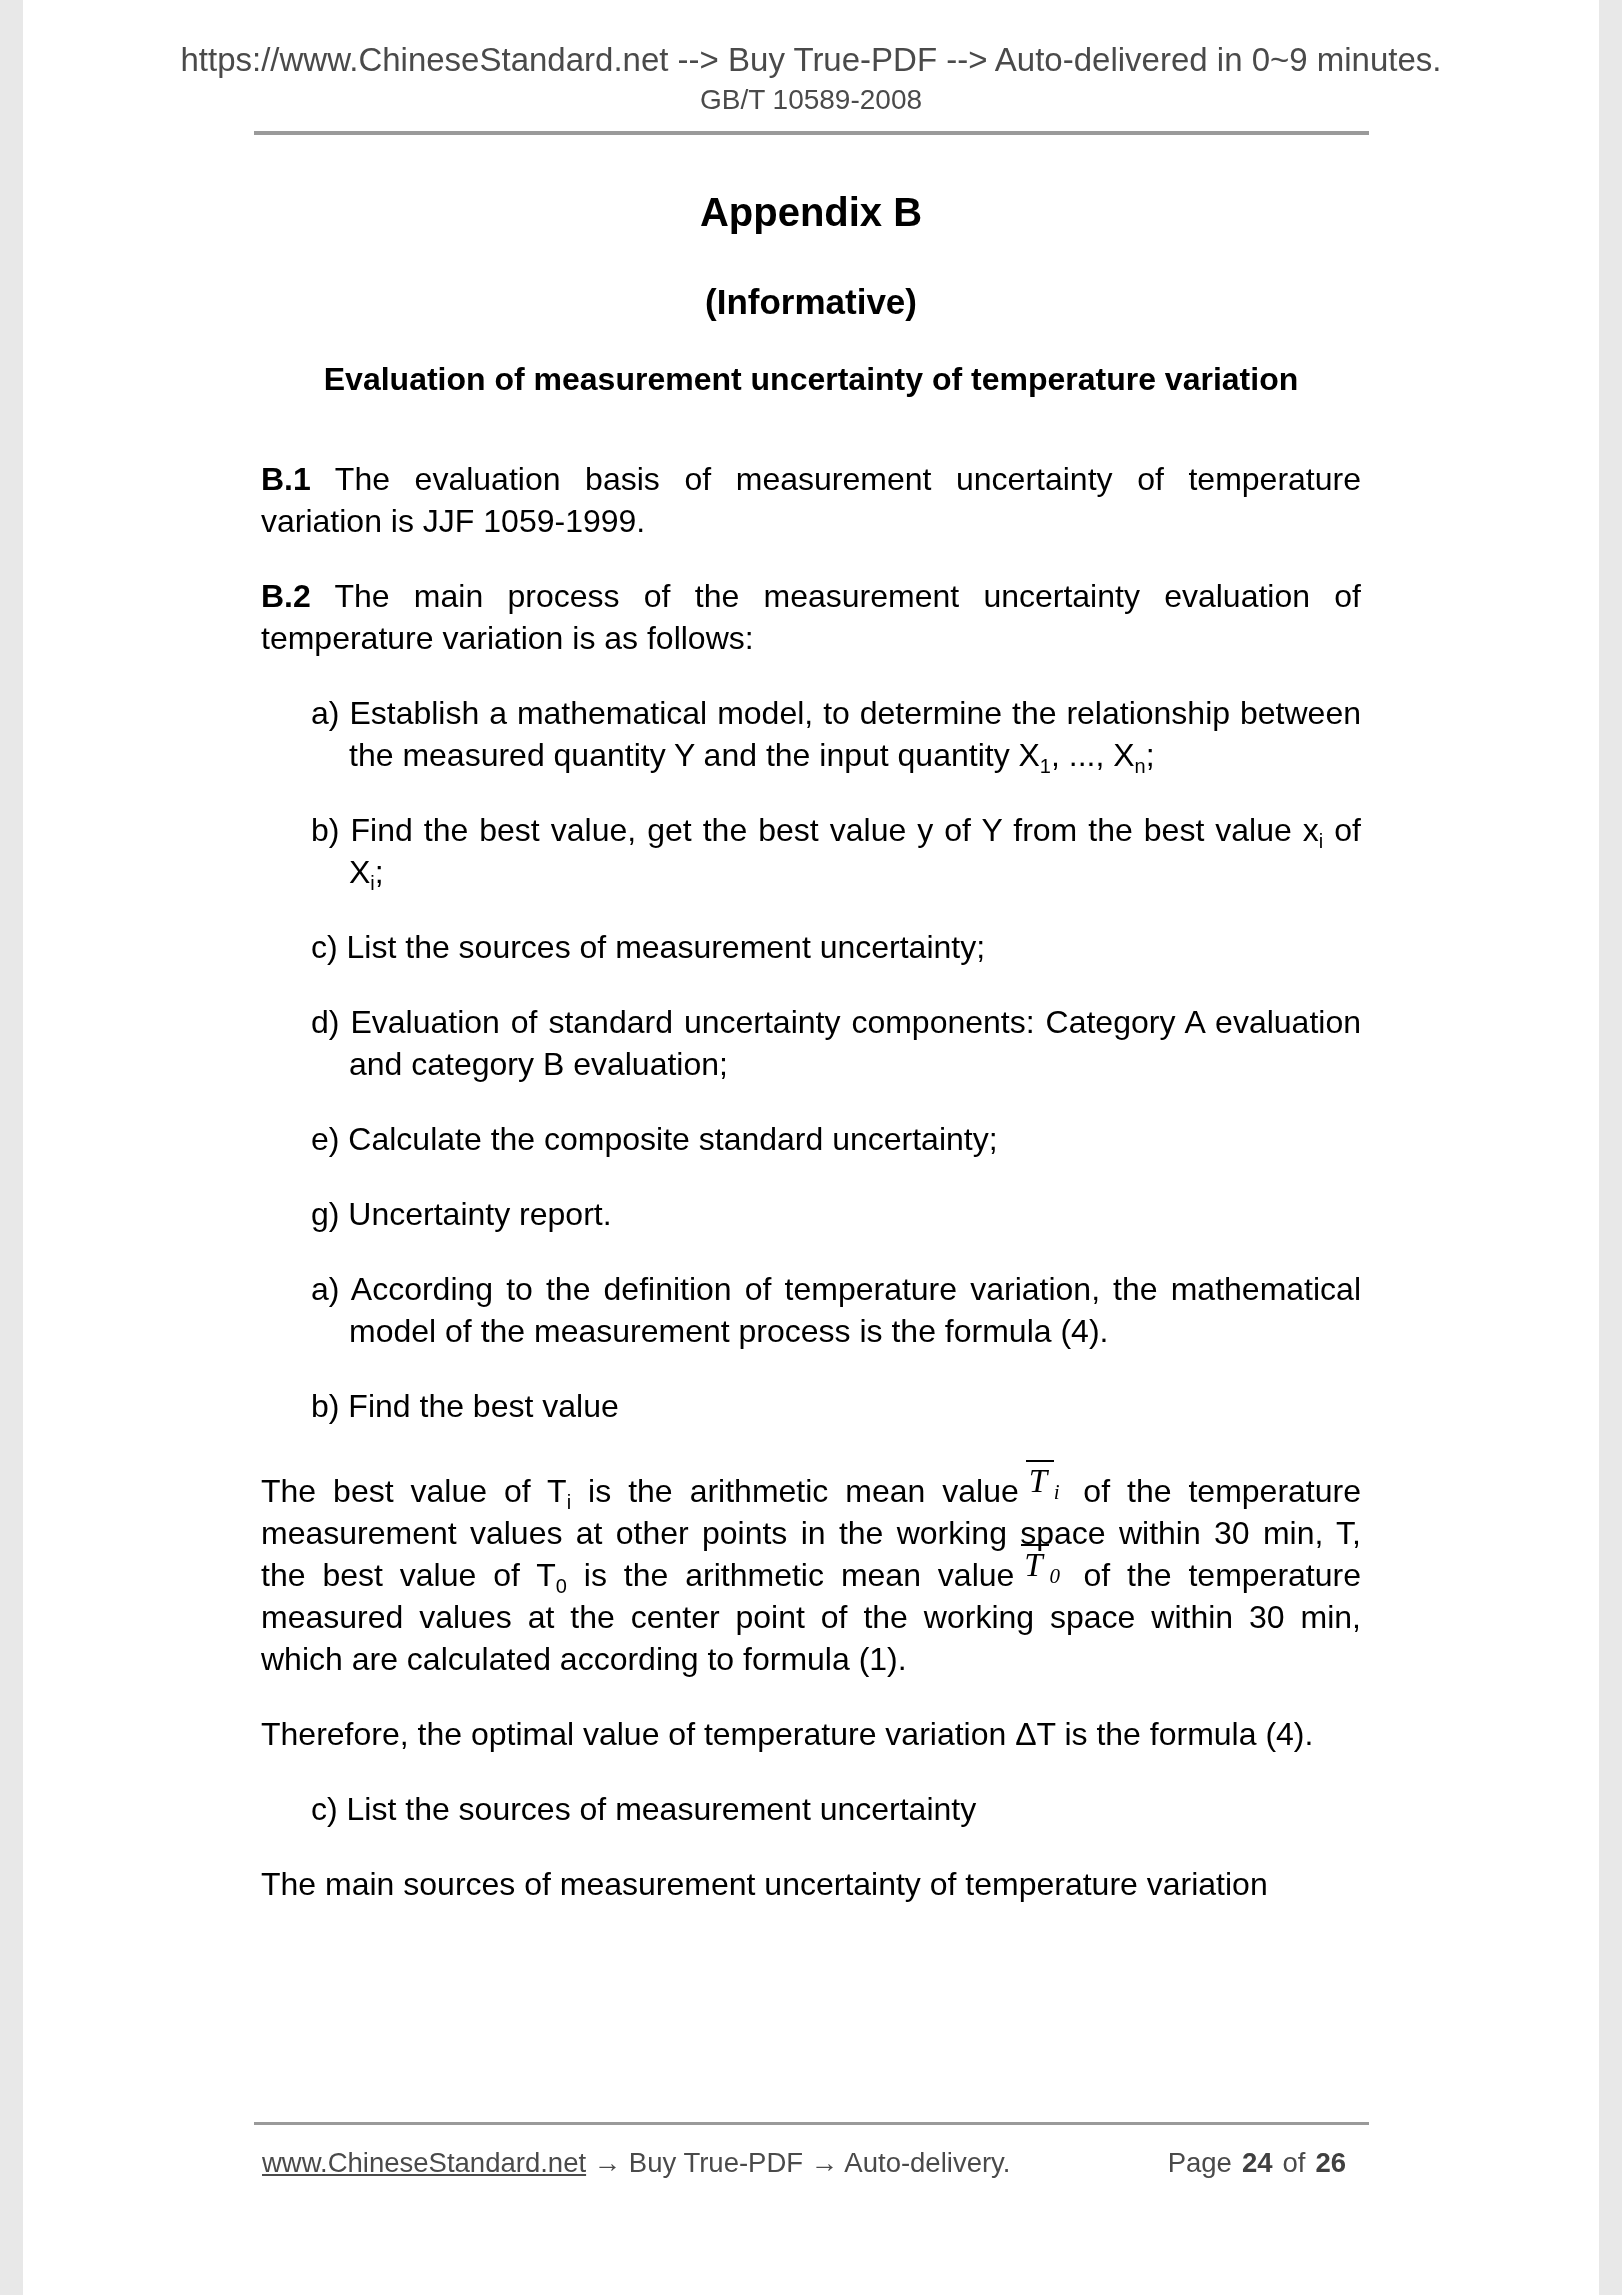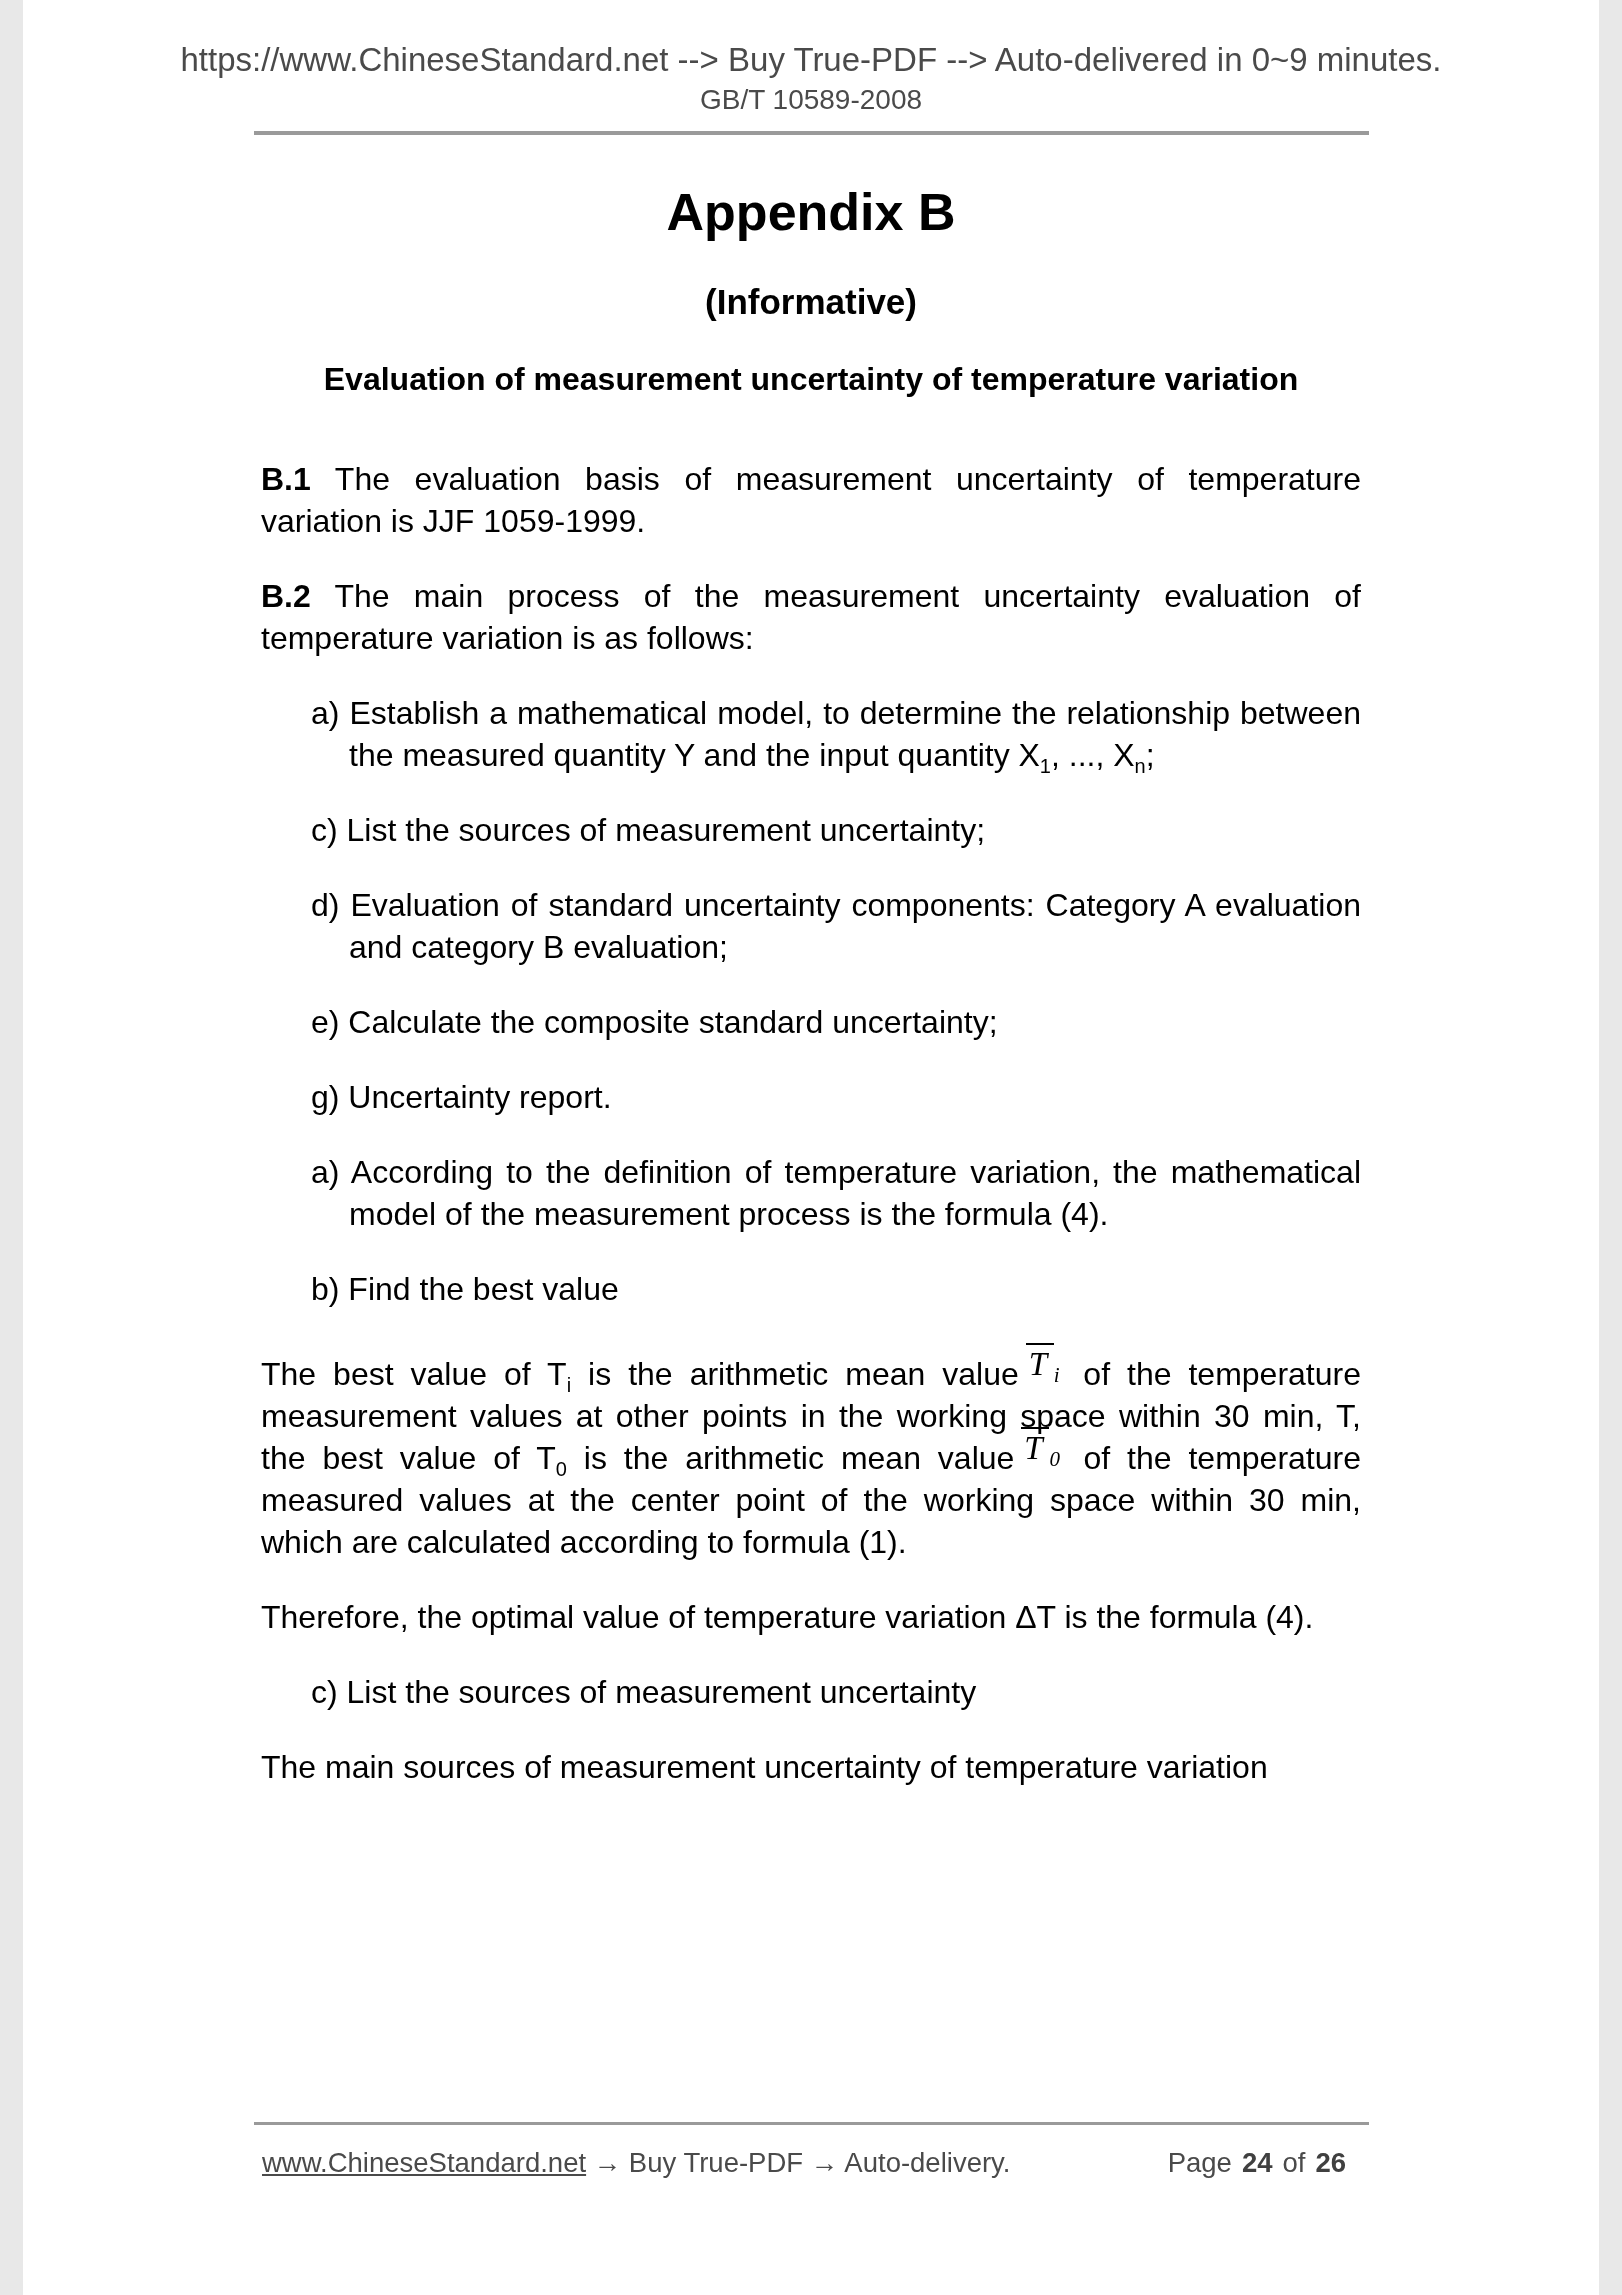--- a/index.html
+++ b/index.html
@@ -17,21 +17,21 @@
   .header { text-align: center; padding-top: 40px; color: #4a4a4a; }
   .header-line1 { font-size: 33px; line-height: 40px; }
   .header-line2 { font-size: 28px; line-height: 33px; margin-top: 3.3px; }
   .rule {
     height: 3.3px;
     background: #9a9a9a;
     margin: 15px 230px 0 231px;
   }
   
   .titles { text-align: center; font-weight: bold; }
-  .title-main { font-size: 52px; line-height: 48px; margin-top: 53px; }
+  .title-main { font-size: 40px; line-height: 48px; margin-top: 53px; }
   .title-sub { font-size: 35px; line-height: 42px; margin-top: 45px; }
   .title-caption { font-size: 32px; line-height: 38px; margin-top: 37px; }
   
   .doc-body {
     margin: 60px 238px 0 238px;
     font-size: 32px;
     line-height: 42px;
     text-align: justify;
   }
   .doc-body p { margin: 0 0 33px 0; }
@@ -93,20 +93,21 @@
   <div class="titles">
     <div class="title-main">Appendix B</div>
     <div class="title-sub">(Informative)</div>
     <div class="title-caption">Evaluation of measurement uncertainty of temperature variation</div>
   </div>
 
   <div class="doc-body">
       <p class="para"><b>B.1</b> The evaluation basis of measurement uncertainty of temperature variation is JJF 1059-1999.</p>
       <p class="para"><b>B.2</b> The main process of the measurement uncertainty evaluation of temperature variation is as follows:</p>
       <p class="item"><span>a)</span> Establish a mathematical model, to determine the relationship between the measured quantity Y and the input quantity X<sub>1</sub>, ..., X<sub>n</sub>;</p>
+      <p class="item"><span>b)</span> Find the best value, get the best value y of Y from the best value x<sub>i</sub> of X<sub>i</sub>;</p>
       <p class="item"><span>c)</span> List the sources of measurement uncertainty;</p>
       <p class="item"><span>d)</span> Evaluation of standard uncertainty components: Category A evaluation and category B evaluation;</p>
       <p class="item"><span>e)</span> Calculate the composite standard uncertainty;</p>
       <p class="item"><span>g)</span> Uncertainty report.</p>
       <p class="item"><span>a)</span> According to the definition of temperature variation, the mathematical model of the measurement process is the formula (4).</p>
       <p class="item"><span>b)</span> Find the best value</p>
       <p class="indent extra-top">The best value of T<sub>i</sub> is the arithmetic mean value<span class="math"><span class="mbase">T</span><sub class="msub">i</sub></span> of the temperature measurement values at other points in the working space within 30 min, T, the best value of T<sub>0</sub> is the arithmetic mean value<span class="math"><span class="mbase">T</span><sub class="msub">0</sub></span> of the temperature measured values at the center point of the working space within 30 min, which are calculated according to formula (1).</p>
       <p class="indent">Therefore, the optimal value of temperature variation ΔT is the formula (4).</p>
       <p class="item"><span>c)</span> List the sources of measurement uncertainty</p>
       <p class="indent">The main sources of measurement uncertainty of temperature variation</p>

